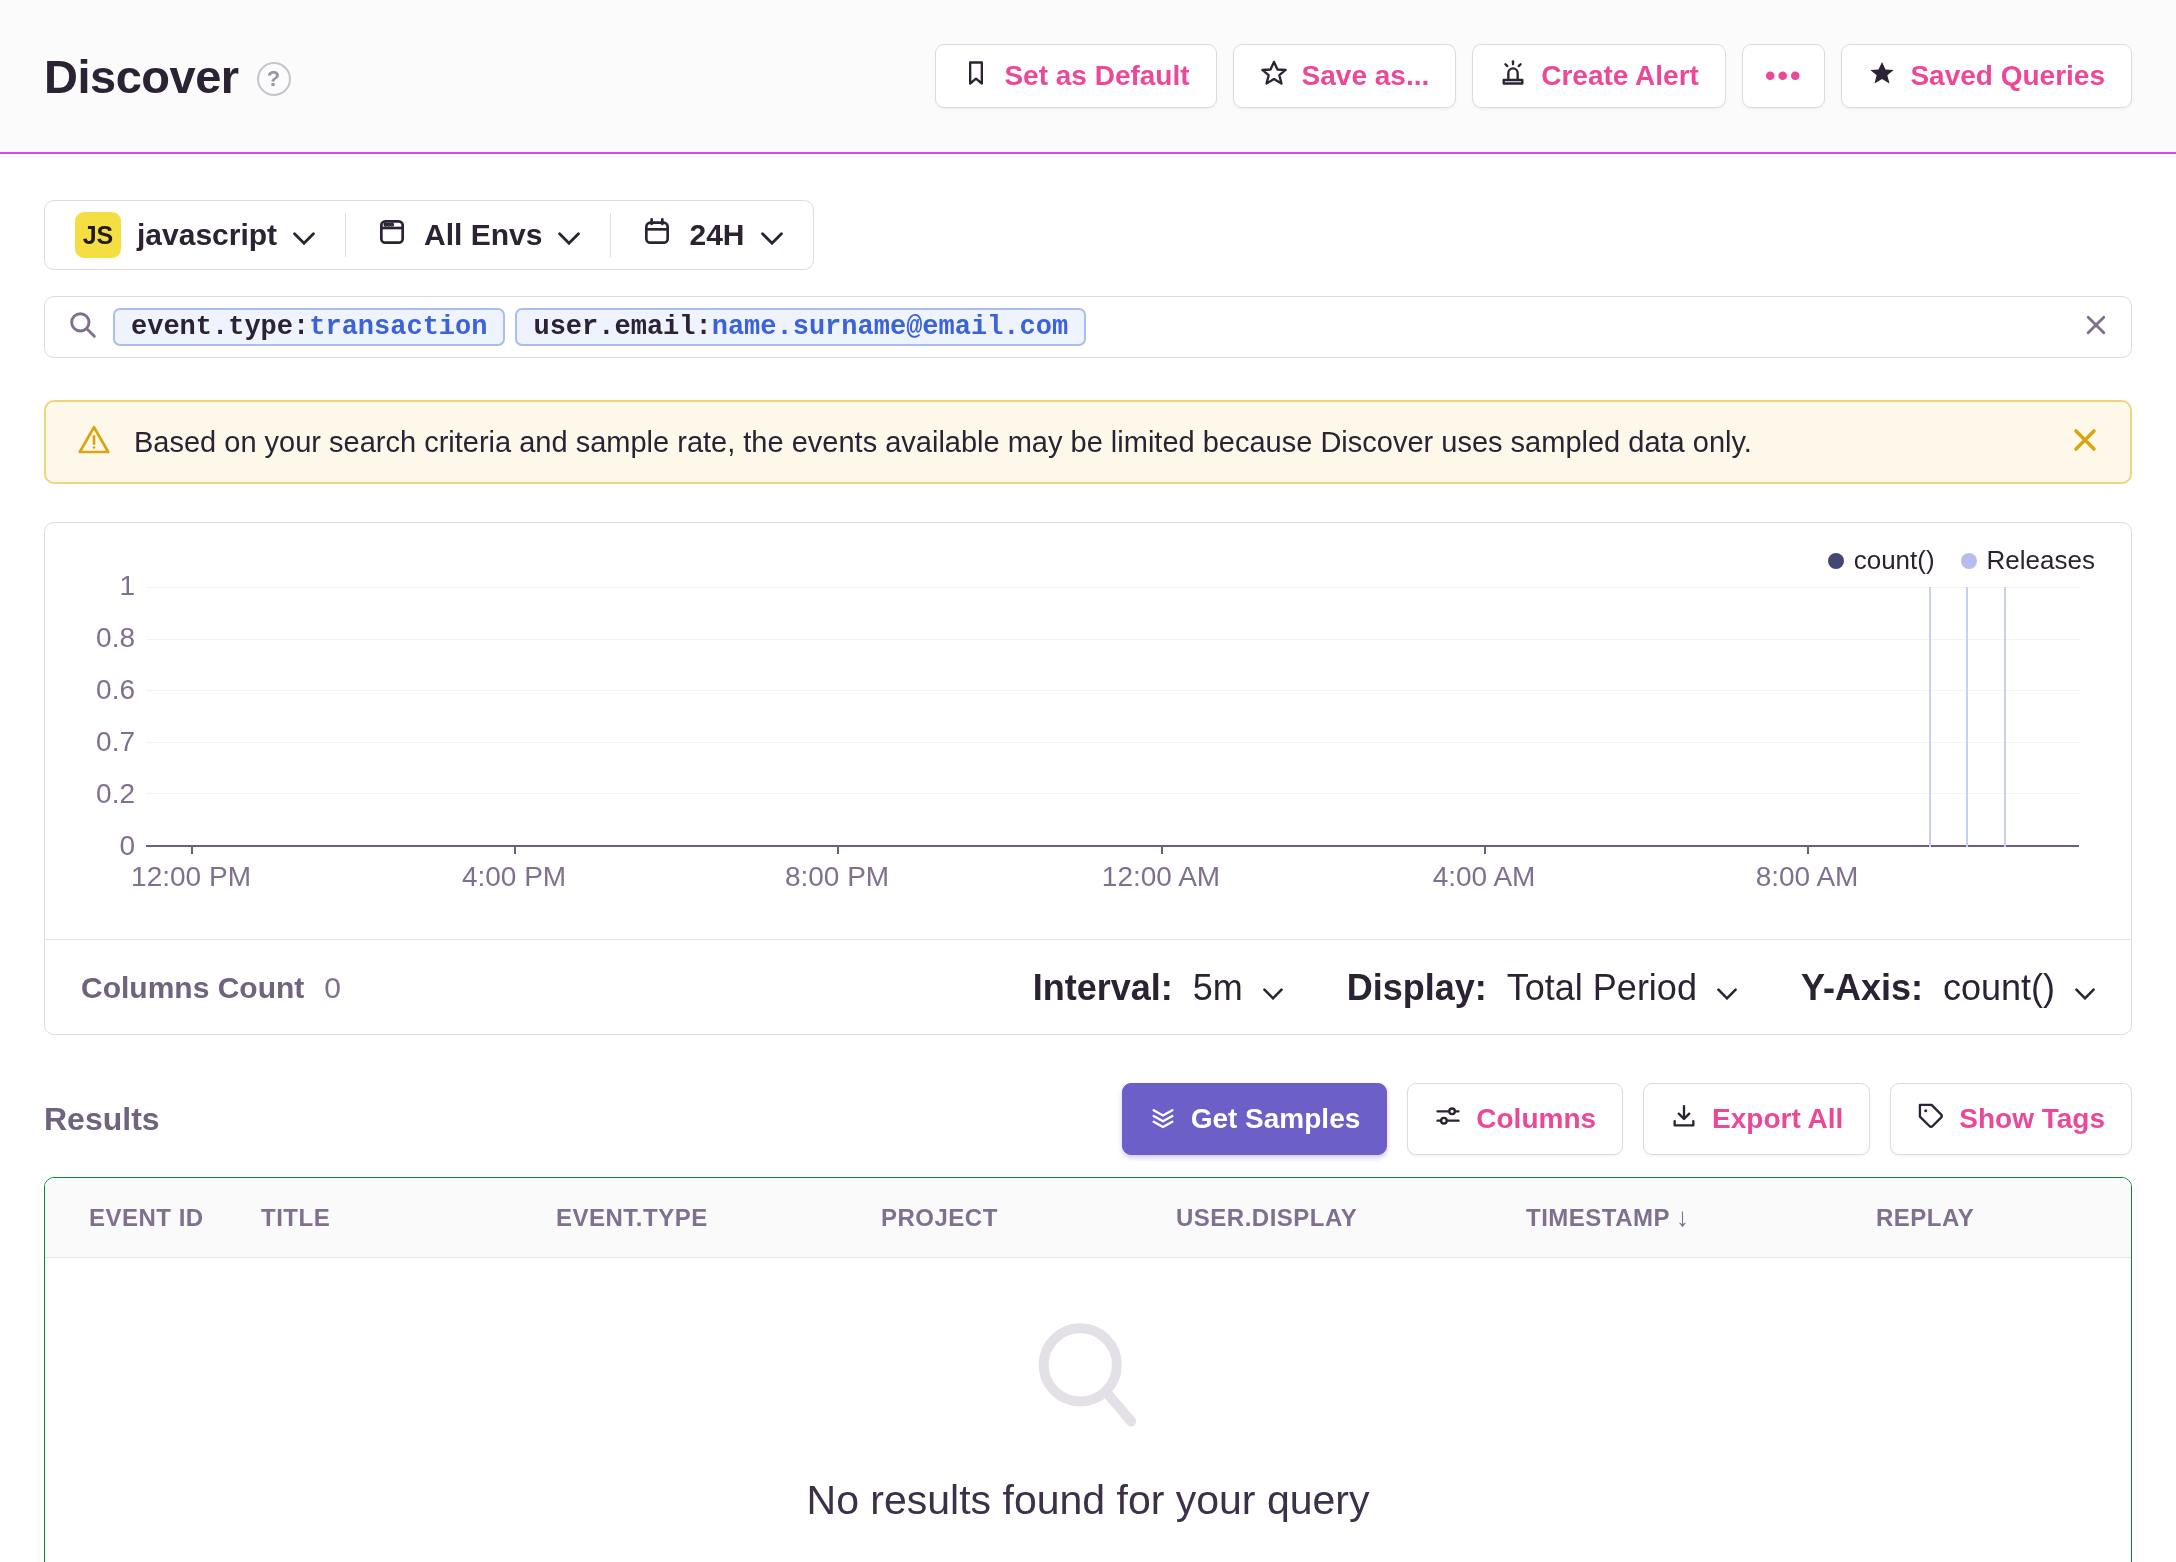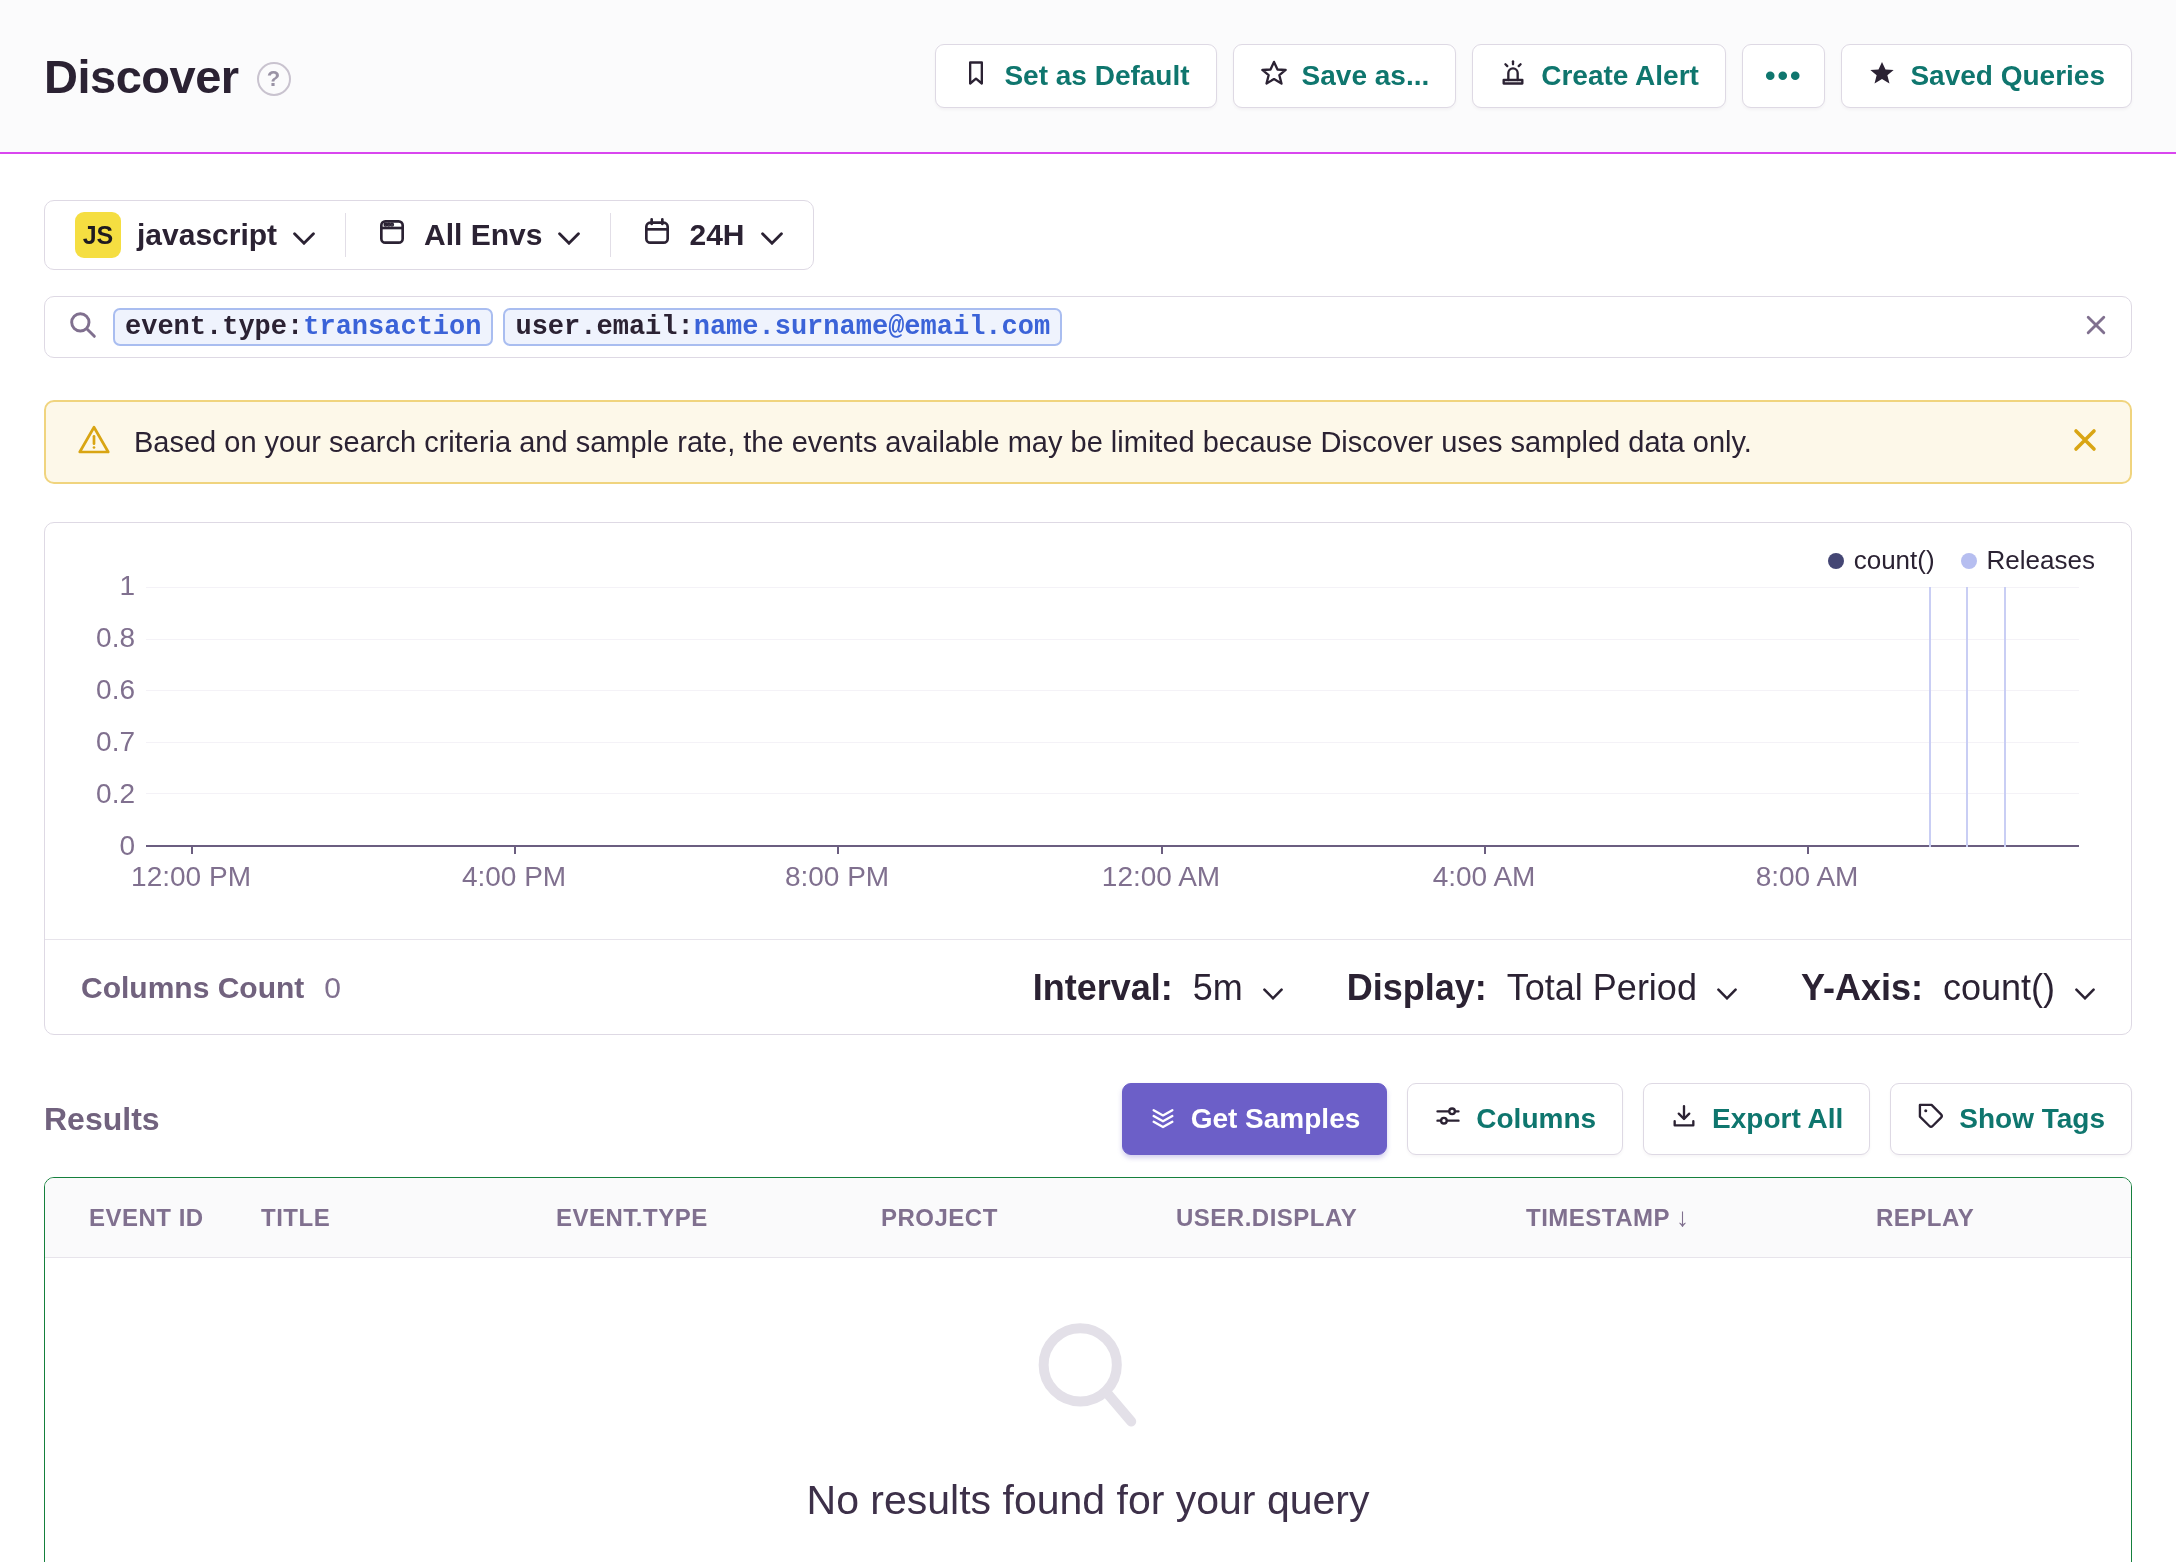--- a/index.html
+++ b/index.html
@@ -10,39 +10,39 @@
   .header { height:154px; background:#FBFBFC; border-bottom:2px solid #d946ef;
     display:flex; align-items:center; justify-content:space-between; padding:0 44px; }
   .title-wrap { display:flex; align-items:center; gap:18px; }
   .page-title { font-size:47px; font-weight:bold; letter-spacing:-0.5px; }
   .help-circle { width:34px; height:34px; border:2.5px solid #C9C3CF; border-radius:50%;
     color:#9A93A5; font-size:22px; font-weight:bold; display:flex; align-items:center;
     justify-content:center; margin-top:6px; }
   .hdr-actions { display:flex; gap:16px; align-items:center; }
   .btn { display:flex; align-items:center; gap:14px; background:#fff; border:1px solid #DED9E4;
     border-radius:9px; padding:0 26px; height:64px; font-size:28px; font-weight:bold;
-    color:#0f766e; box-shadow:0 2px 3px rgba(43,34,51,0.04); cursor:pointer; white-space:nowrap; }
+    color:#ec4899; box-shadow:0 2px 3px rgba(43,34,51,0.04); cursor:pointer; white-space:nowrap; }
   .btn svg { flex:0 0 auto; }
   .btn-more { padding:0 22px; font-size:30px; letter-spacing:2px; }
 
   
   .filter-bar { margin:46px 44px 0 44px; display:inline-flex; align-items:center;
     border:1px solid #DED9E4; border-radius:10px; background:#fff; height:70px; }
   .filter-seg { display:flex; align-items:center; gap:16px; padding:0 30px; font-size:30px;
     font-weight:bold; cursor:pointer; height:100%; }
   .filter-div { width:1px; height:44px; background:#E2DEE7; }
   .js-badge { width:46px; height:46px; border-radius:9px; background:#F5DE41; color:#1E1A20;
     font-size:25px; font-weight:bold; display:flex; align-items:center; justify-content:center; }
 
   
   .search-bar { margin:26px 44px 0 44px; height:62px; border:1px solid #DED9E4; border-radius:10px;
     background:#fff; display:flex; align-items:center; padding:0 22px; gap:14px; }
   .tokens { display:flex; gap:10px; flex:1; }
   .token { display:flex; align-items:center; background:#EFF3FD; border:2px solid #A9BDF0;
-    border-radius:7px; padding:2px 10px; font-family:"Liberation Mono", monospace;
+    border-radius:7px; padding:2px 16px; font-family:"Liberation Mono", monospace;
     font-size:27px; font-weight:bold; }
   .token .tkey { color:#2B2233; }
   .token .tval { color:#3B63D8; }
 
   
   .banner { margin:42px 44px 0 44px; background:#FDF8E9; border:2px solid #F0D47E;
     border-radius:10px; display:flex; align-items:center; padding:0 30px; height:84px; gap:22px; }
   .banner-text { flex:1; font-size:29px; color:#2B2233; }
 
   

